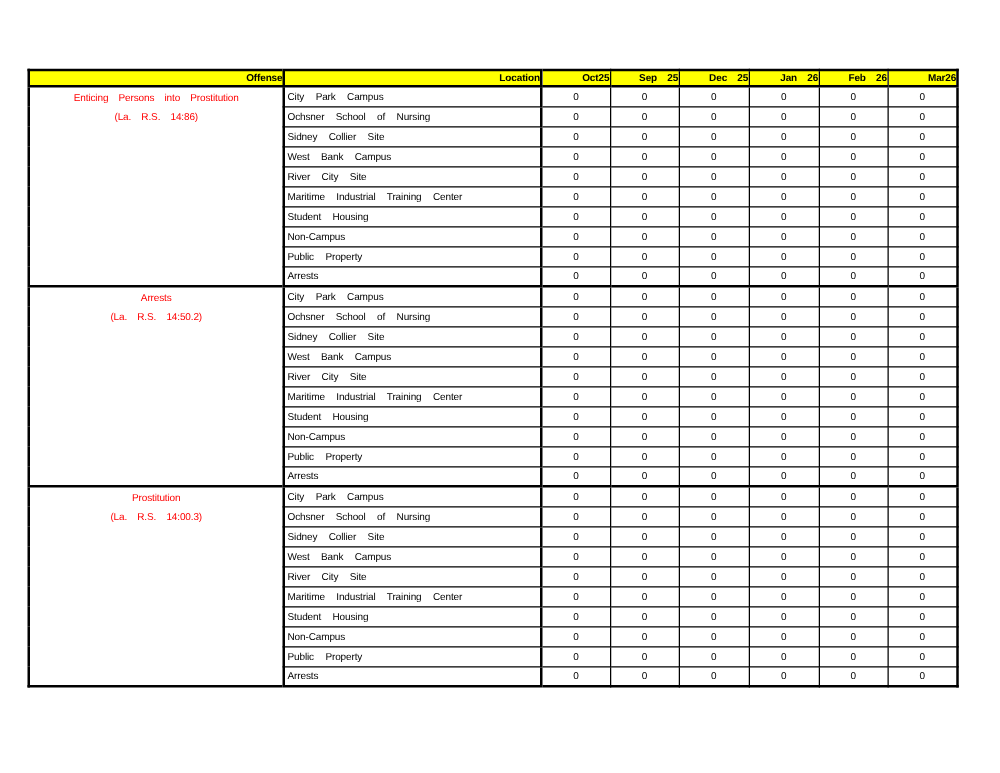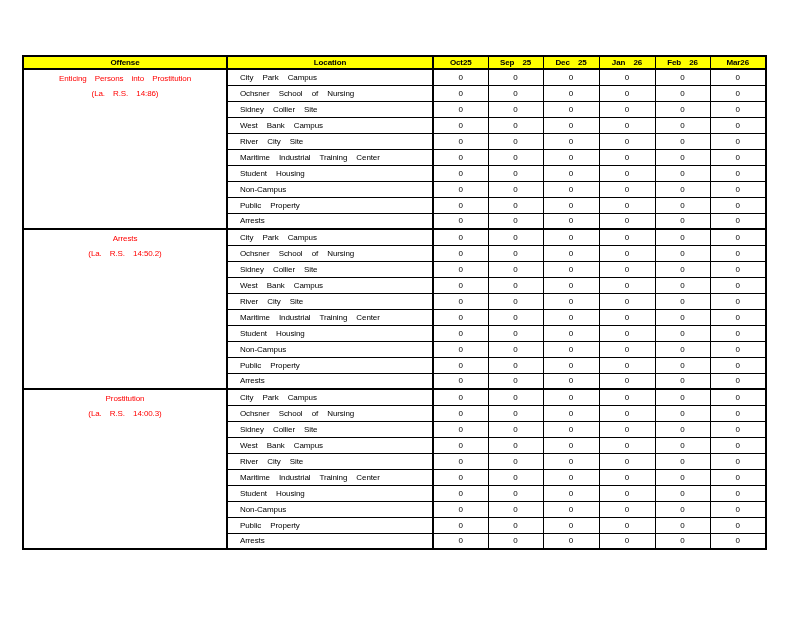--- a/index.html
+++ b/index.html
@@ -30,38 +30,38 @@
     font-size: 8px;
     color: #000000;
     overflow: hidden;
     white-space: nowrap;
     letter-spacing: -0.1px;
   }
   .crime-table thead tr { height: 13px; }
   .crime-table thead th {
     background: var(--header-bg, #FFFF00);
     font-weight: bold;
-    text-align: center;
+    text-align: right;
     border-bottom: 2px solid var(--border-c, #000);
     word-spacing: 6px;
   }
   .crime-table tbody tr { height: 16px; }
   th.offense-h, td.offense { border-right: 2px solid var(--border-c, #000); }
   th.loc-h, td.loc { border-right: 2px solid var(--border-c, #000); }
   td.offense {
     vertical-align: top;
     text-align: center;
     padding: 1px 2px 0 2px;
     color: var(--offense-c, #FF0000);
     word-spacing: 6px;
     line-height: 15px;
   }
   td.loc {
     text-align: left;
-    padding-left: 12px;
+    padding-left: 2px;
     word-spacing: 7px;
     margin-left: 16px;
   }
   td.val { text-align: center; }
   tr.section-start td { border-top: 2px solid var(--border-c, #000); }
 </style>
 </head>
 <body>
 
 <div class="page">

